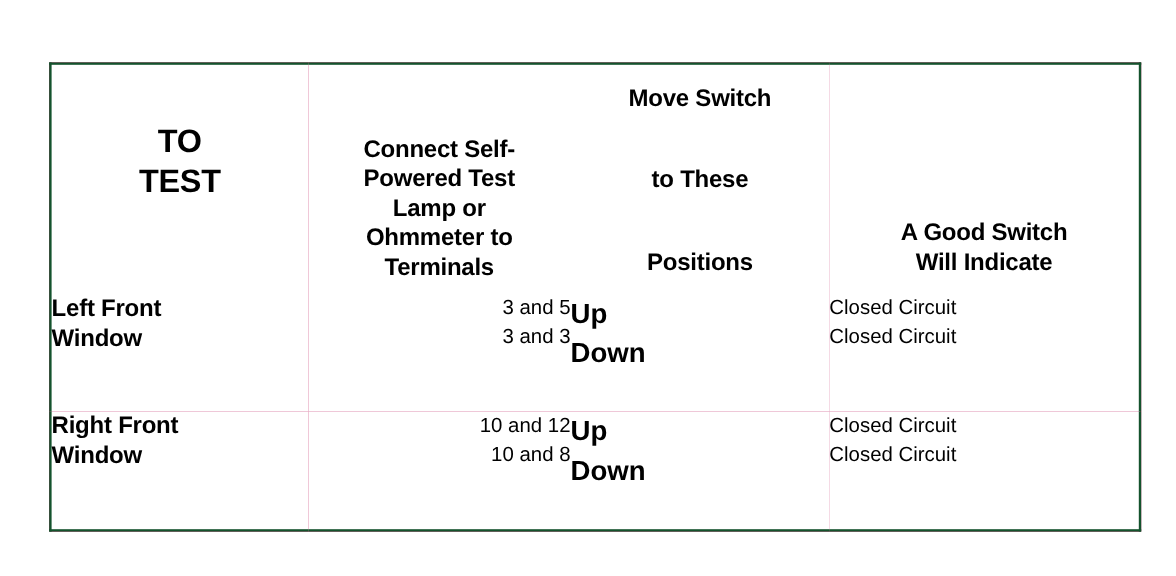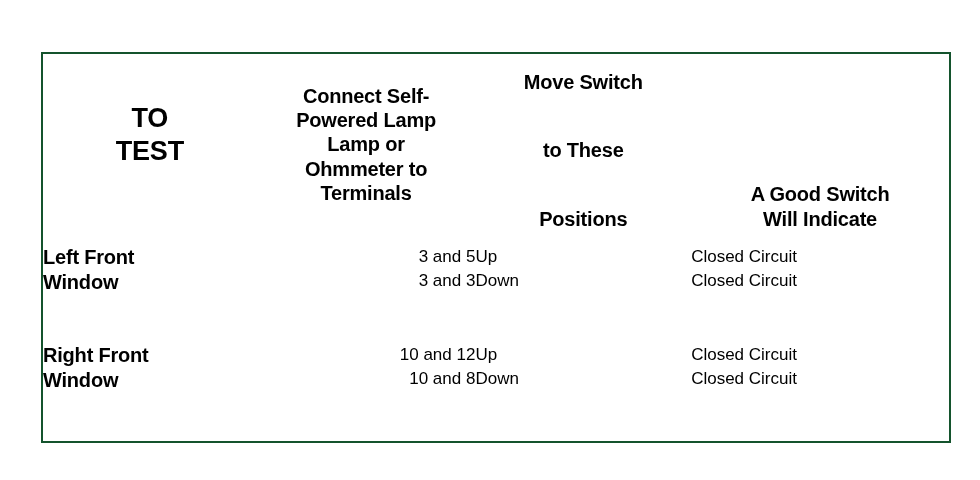--- a/index.html
+++ b/index.html
@@ -73,21 +73,20 @@
     flex-direction: column;
     justify-content: flex-end;   
     padding: 0 10px 14px 10px;
     box-sizing: border-box;
   }
   .hbox.center {
     justify-content: center;
     padding-bottom: 30px;        
   }
   .hbox.tall {
-    justify-content: center;     
     padding-bottom: 10px;
   }
 
   .h-totest  { font-size: 27px; line-height: 1.22; }
   .h-connect { font-size: 20px; line-height: 1.22; }
   .h-move    { font-size: 20px; line-height: 1.22; gap: 44px; }
   .h-good    { font-size: 20px; line-height: 1.22; }
 
   
   .body-row { height: 97px; }
@@ -102,22 +101,22 @@
     letter-spacing: -0.2px;
   }
   .cell-terminals {
     font-weight: normal;
     font-size: 17px;
     line-height: 1.42;
     text-align: right;
     padding: 13px 10px 0 10px;
   }
   .cell-position {
-    font-weight: normal;
-    font-size: 17px;
+    font-weight: bold;
+    font-size: 23px;
     line-height: 1.42;
     text-align: left;
     padding: 13px 0 0 16px;
   }
   .cell-indicate {
     font-weight: normal;
     font-size: 17px;
     line-height: 1.42;
     text-align: left;
     padding: 13px 0 0 14px;
@@ -144,21 +143,21 @@
         <th class="hcell vrule hrule">
           <div class="hbox center h-totest">
             <span class="ln">TO</span>
             <span class="ln">TEST</span>
           </div>
         </th>
 
         <th class="hcell vrule hrule">
           <div class="hbox tall h-connect">
             <span class="ln">Connect Self-</span>
-            <span class="ln">Powered Lamp</span>
+            <span class="ln">Powered Test</span>
             <span class="ln">Lamp or</span>
             <span class="ln">Ohmmeter to</span>
             <span class="ln">Terminals</span>
           </div>
         </th>
 
         <th class="hcell vrule hrule">
           <div class="hbox h-move">
             <span class="ln">Move Switch</span>
             <span class="ln">to These</span>

